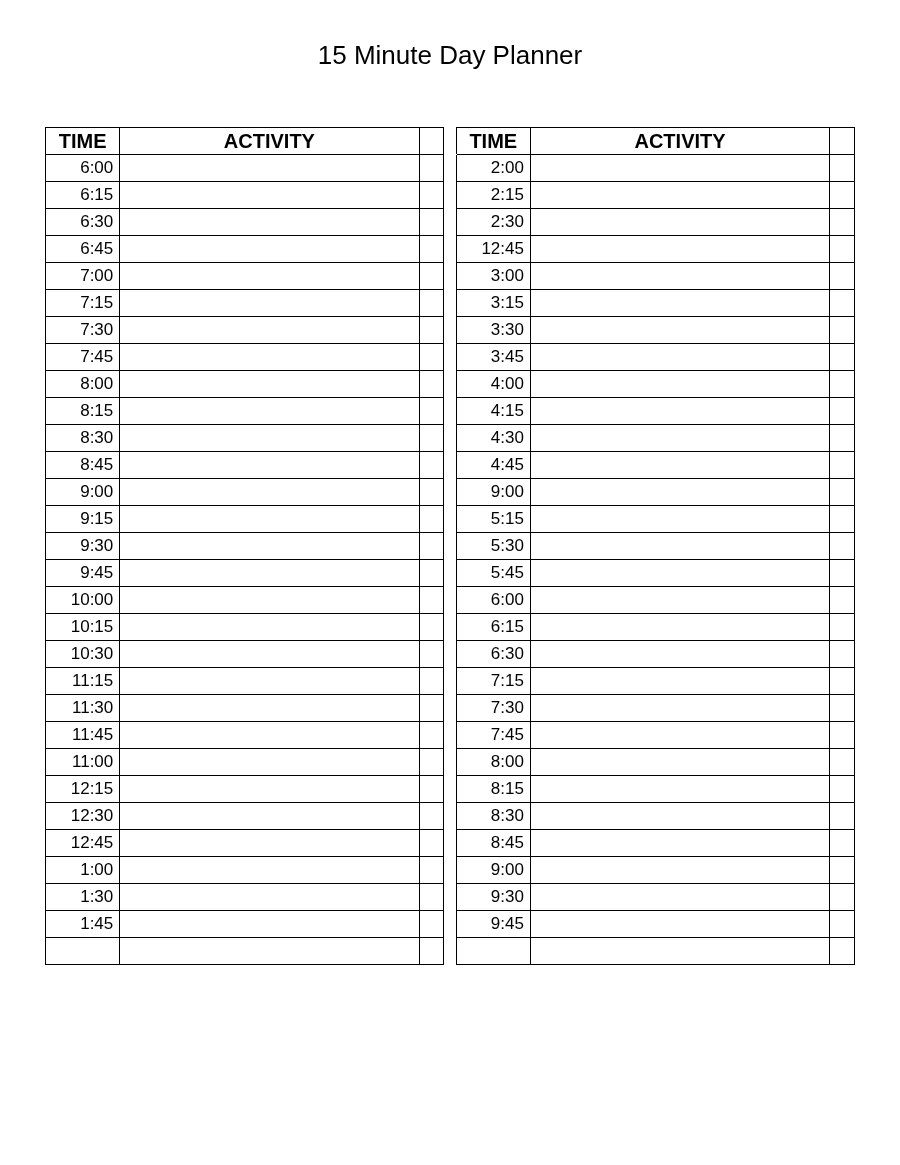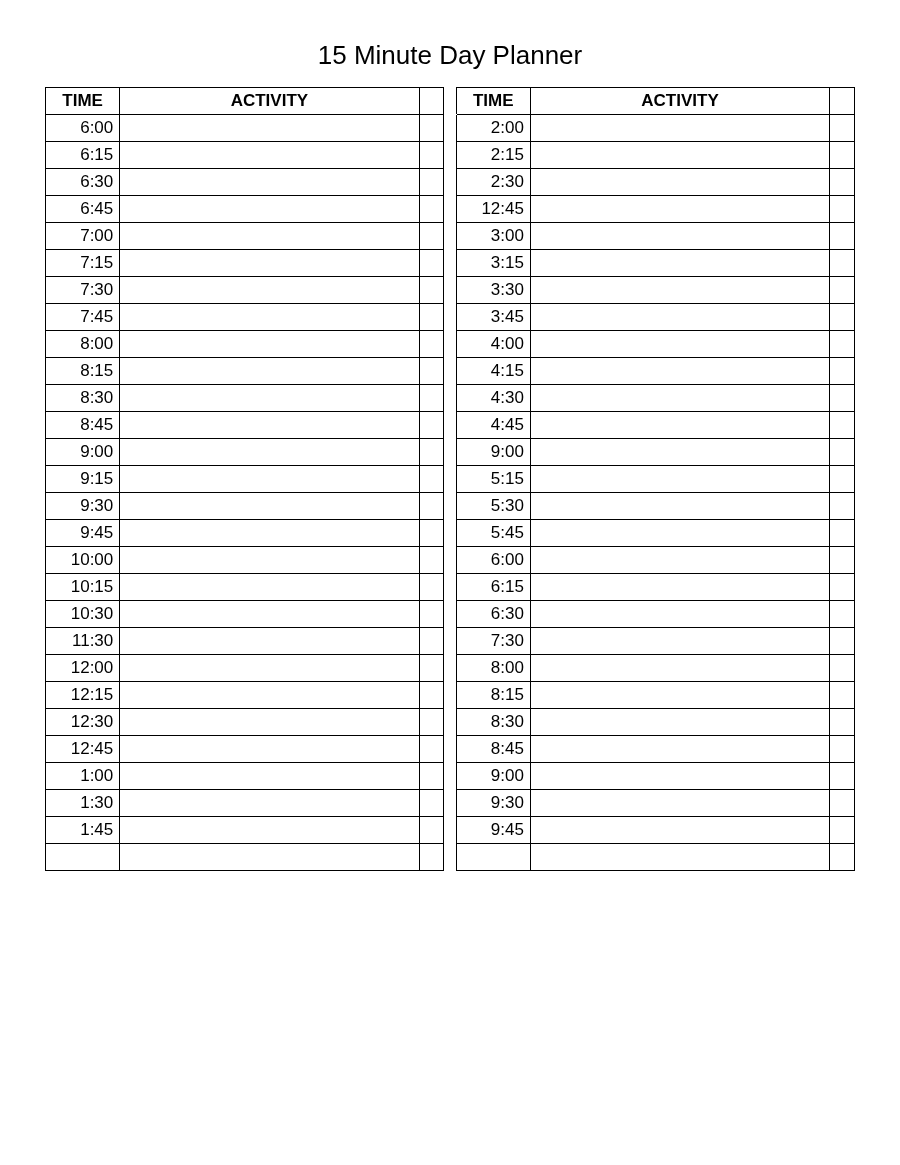--- a/index.html
+++ b/index.html
@@ -11,41 +11,41 @@
       width: 900px;
       height: 1165px;
       background: white;
       font-family: Arial, sans-serif;
       padding: 40px 45px;
     }
     .title {
       text-align: center;
       font-size: 26px;
       font-weight: normal;
-      margin-bottom: 16px;
+      margin-bottom: 56px;
       color: #000;
     }
     .planner-container {
       display: flex;
       gap: 0;
     }
     table {
       border-collapse: collapse;
       width: 100%;
     }
     th, td {
       border: 1px solid #000;
       height: 27px;
       font-size: 17px;
       vertical-align: middle;
     }
     th {
       font-weight: bold;
       text-align: center;
-      font-size: 17px;
+      font-size: 20px;
     }
     .col-time {
       width: 72px;
       text-align: right;
       padding-right: 6px;
     }
     .col-activity {
       width: 290px;
     }
     .col-check {
@@ -252,30 +252,48 @@
         <tr>
           <td class="col-time">10:30</td>
           <td class="col-activity"></td>
           <td class="col-check"></td>
           <td class="col-gap"></td>
           <td class="col-time">6:30</td>
           <td class="col-activity"></td>
           <td class="col-check"></td>
         </tr>
         <tr>
+          <td class="col-time">11:15</td>
+          <td class="col-activity"></td>
+          <td class="col-check"></td>
+          <td class="col-gap"></td>
+          <td class="col-time">7:15</td>
+          <td class="col-activity"></td>
+          <td class="col-check"></td>
+        </tr>
+        <tr>
           <td class="col-time">11:30</td>
           <td class="col-activity"></td>
           <td class="col-check"></td>
           <td class="col-gap"></td>
           <td class="col-time">7:30</td>
           <td class="col-activity"></td>
           <td class="col-check"></td>
         </tr>
         <tr>
-          <td class="col-time">12:00</td>
+          <td class="col-time">11:45</td>
+          <td class="col-activity"></td>
+          <td class="col-check"></td>
+          <td class="col-gap"></td>
+          <td class="col-time">7:45</td>
+          <td class="col-activity"></td>
+          <td class="col-check"></td>
+        </tr>
+        <tr>
+          <td class="col-time">11:00</td>
           <td class="col-activity"></td>
           <td class="col-check"></td>
           <td class="col-gap"></td>
           <td class="col-time">8:00</td>
           <td class="col-activity"></td>
           <td class="col-check"></td>
         </tr>
         <tr>
           <td class="col-time">12:15</td>
           <td class="col-activity"></td>

